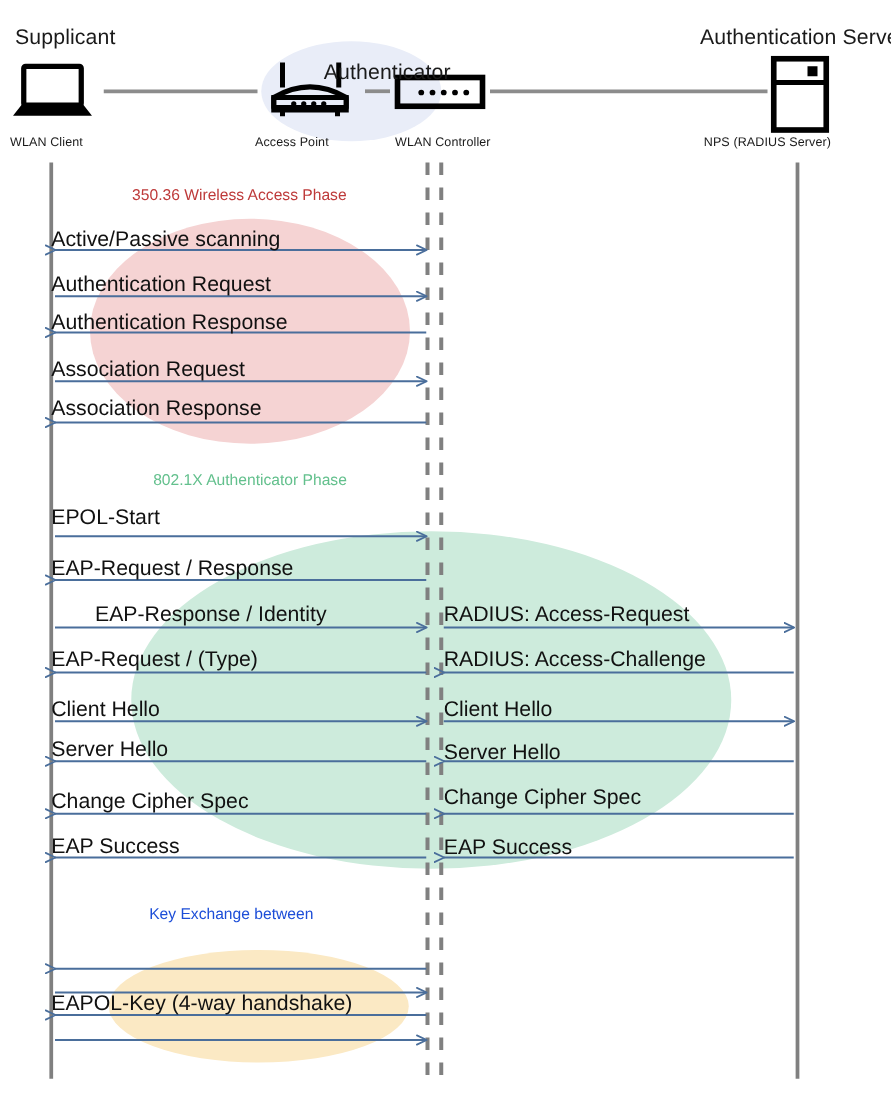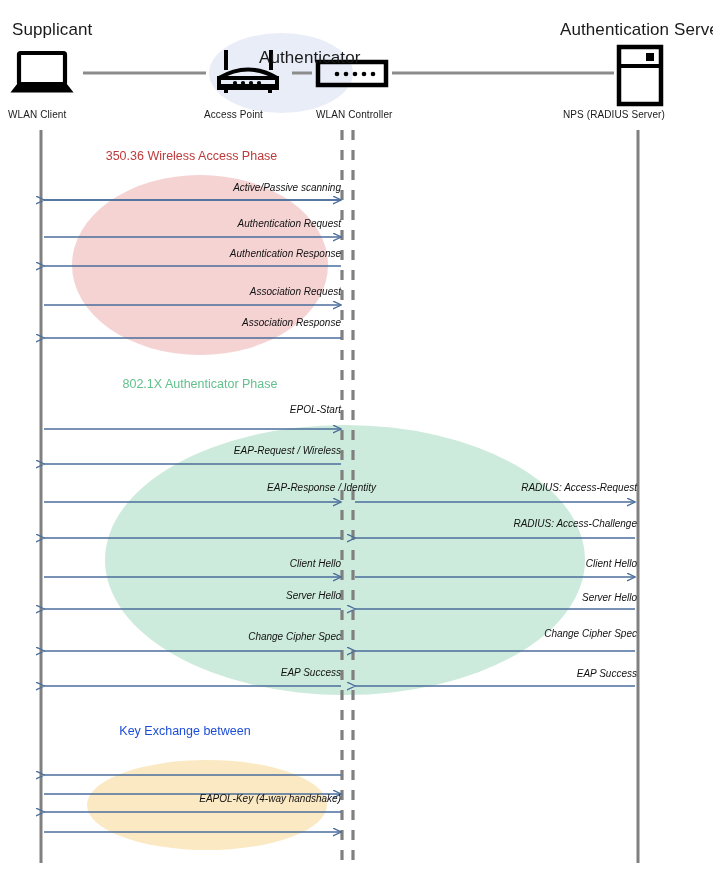--- a/index.html
+++ b/index.html
@@ -46,26 +46,25 @@
     line-height:18px;
   }
   .phase-wireless{ color:#BE3A3A; }
   .phase-dot1x{ color:#6CC architecture; }
   .phase-dot1x{ color:#63C08D; }
   .phase-keyex{ color:#1d4ed8; }
 
   
   .msg-label{
     position:absolute;
-    font-size:10px;
+    font-size:17px;
     color:#111111;
     white-space:nowrap;
-    text-align:right;
+    text-align:left;
     letter-spacing:0px;
-    font-style:italic;
   }
 </style>
 </head>
 <body>
 
 <div id="diagram">
 
   <svg id="svg-layer" viewBox="0 0 713 875" xmlns="http://www.w3.org/2000/svg">
     <defs>
       <marker id="ah-r" markerWidth="9" markerHeight="9" refX="8" refY="4.5" orient="auto" markerUnits="userSpaceOnUse">
@@ -176,22 +175,23 @@
 
   <div class="phase-caption phase-keyex" style="left:0px; top:722px; width:370px;">Key Exchange between</div>
 
   <div class="msg-label" style="left:41px; top:182px; width:300px;">Active/Passive scanning</div>
   <div class="msg-label" style="left:41px; top:218px; width:300px;">Authentication Request</div>
   <div class="msg-label" style="left:41px; top:248px; width:300px;">Authentication Response</div>
   <div class="msg-label" style="left:41px; top:286px; width:300px;">Association Request</div>
   <div class="msg-label" style="left:41px; top:317px; width:300px;">Association Response</div>
 
   <div class="msg-label" style="left:41px; top:404px; width:300px;">EPOL-Start</div>
-  <div class="msg-label" style="left:41px; top:445px; width:300px;">EAP-Request / Wireless</div>
+  <div class="msg-label" style="left:41px; top:445px; width:300px;">EAP-Request / Response</div>
   <div class="msg-label" style="left:41px; top:482px; width:300px;padding-left:35px;">EAP-Response / Identity</div>
+  <div class="msg-label" style="left:41px; top:518px; width:300px;">EAP-Request / (Type)</div>
   <div class="msg-label" style="left:41px; top:558px; width:300px;">Client Hello</div>
   <div class="msg-label" style="left:41px; top:590px; width:300px;">Server Hello</div>
   <div class="msg-label" style="left:41px; top:631px; width:300px;">Change Cipher Spec</div>
   <div class="msg-label" style="left:41px; top:667px; width:300px;">EAP Success</div>
 
   <div class="msg-label" style="left:41px; top:793px; width:300px;">EAPOL-Key (4-way handshake)</div>
 
   <div class="msg-label" style="left:355px; top:482px; width:282px;">RADIUS: Access-Request</div>
   <div class="msg-label" style="left:355px; top:518px; width:282px;">RADIUS: Access-Challenge</div>
   <div class="msg-label" style="left:355px; top:558px; width:282px;">Client Hello</div>

